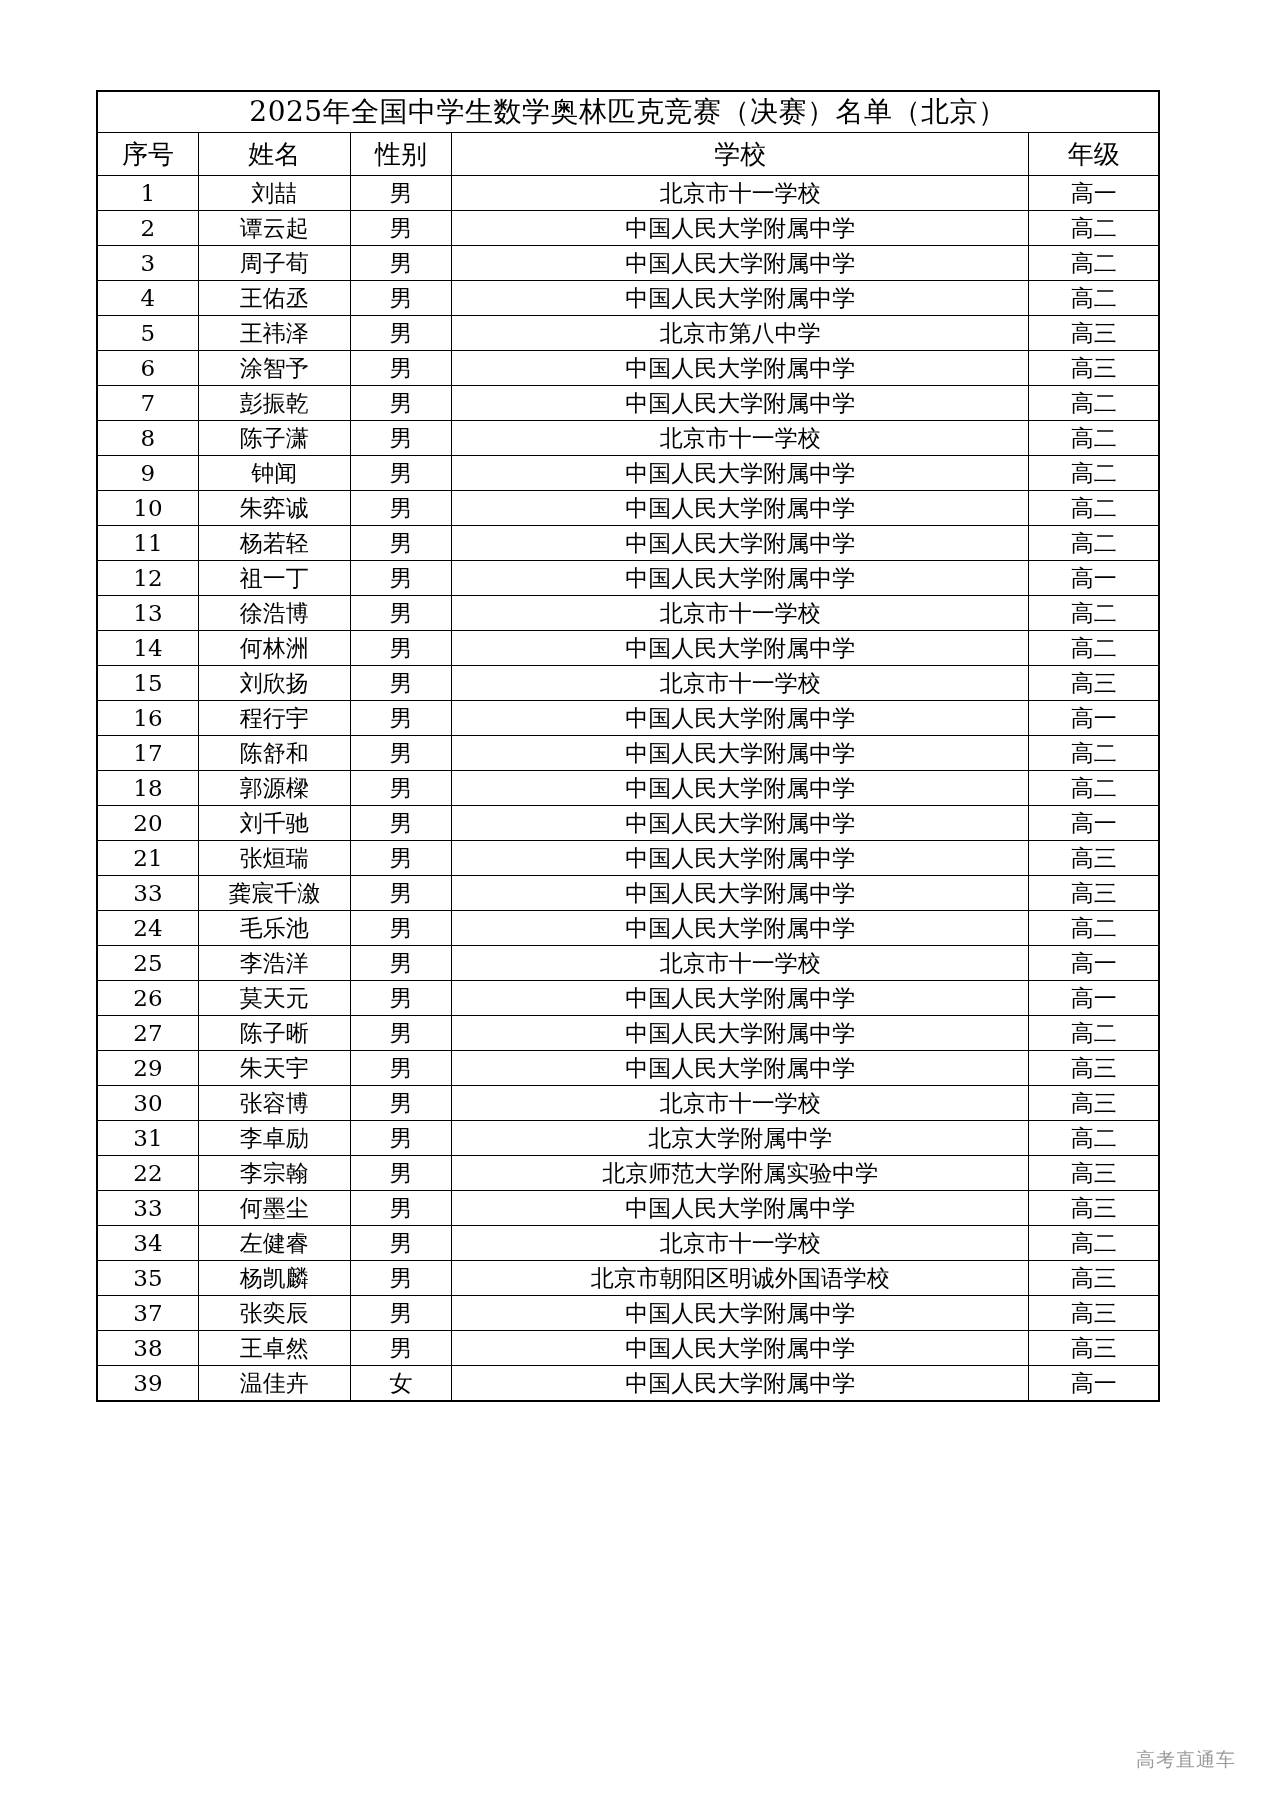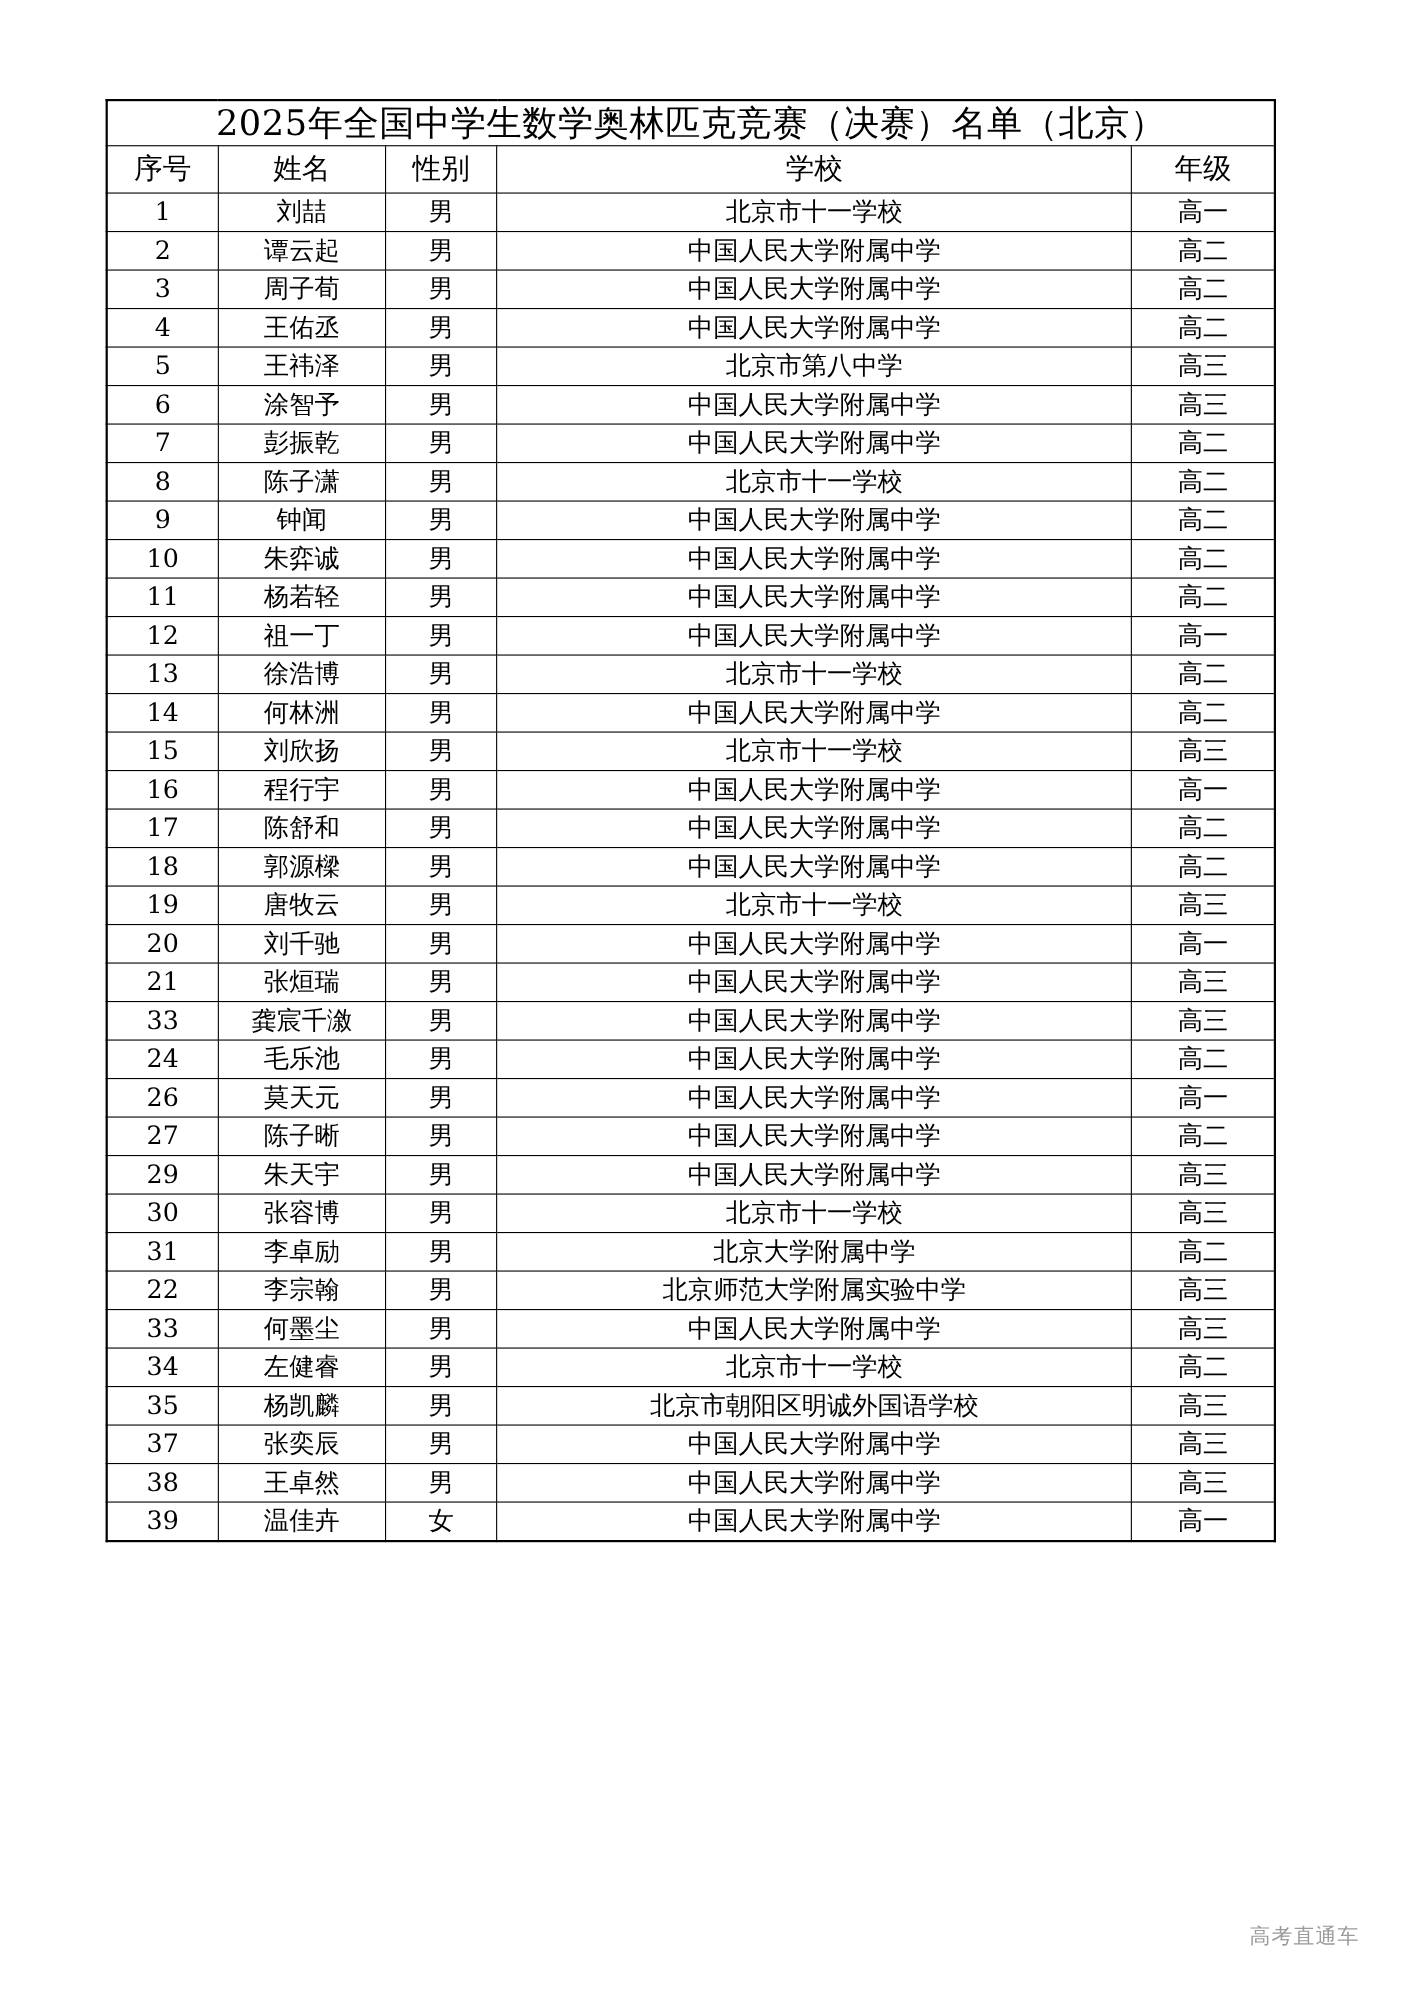--- a/index.html
+++ b/index.html
@@ -41,21 +41,21 @@
     vertical-align: middle;
     font-weight: normal;
     background: #ffffff;
   }
   
   table.roster {
     border: 2px solid #000000;
   }
   .title-cell {
     height: 40px;
-    font-size: 32px;
+    font-size: 28px;
     letter-spacing: 0.5px;
     line-height: 40px;
     white-space: nowrap;
   }
   .hdr-cell {
     height: 42px;
     font-size: 26px;
     line-height: 42px;
   }
   .body-cell {
@@ -232,27 +232,20 @@
             <td class="body-cell">高二</td>
           </tr>
           <tr>
             <td class="body-cell num">18</td>
             <td class="body-cell">郭源樑</td>
             <td class="body-cell">男</td>
             <td class="body-cell">中国人民大学附属中学</td>
             <td class="body-cell">高二</td>
           </tr>
           <tr>
-            <td class="body-cell num">19</td>
-            <td class="body-cell">唐牧云</td>
-            <td class="body-cell">男</td>
-            <td class="body-cell">北京市十一学校</td>
-            <td class="body-cell">高三</td>
-          </tr>
-          <tr>
             <td class="body-cell num">20</td>
             <td class="body-cell">刘千驰</td>
             <td class="body-cell">男</td>
             <td class="body-cell">中国人民大学附属中学</td>
             <td class="body-cell">高一</td>
           </tr>
           <tr>
             <td class="body-cell num">21</td>
             <td class="body-cell">张烜瑞</td>
             <td class="body-cell">男</td>
@@ -265,20 +258,27 @@
             <td class="body-cell">男</td>
             <td class="body-cell">中国人民大学附属中学</td>
             <td class="body-cell">高三</td>
           </tr>
           <tr>
             <td class="body-cell num">24</td>
             <td class="body-cell">毛乐池</td>
             <td class="body-cell">男</td>
             <td class="body-cell">中国人民大学附属中学</td>
             <td class="body-cell">高二</td>
+          </tr>
+          <tr>
+            <td class="body-cell num">25</td>
+            <td class="body-cell">李浩洋</td>
+            <td class="body-cell">男</td>
+            <td class="body-cell">北京市十一学校</td>
+            <td class="body-cell">高一</td>
           </tr>
           <tr>
             <td class="body-cell num">26</td>
             <td class="body-cell">莫天元</td>
             <td class="body-cell">男</td>
             <td class="body-cell">中国人民大学附属中学</td>
             <td class="body-cell">高一</td>
           </tr>
           <tr>
             <td class="body-cell num">27</td>

